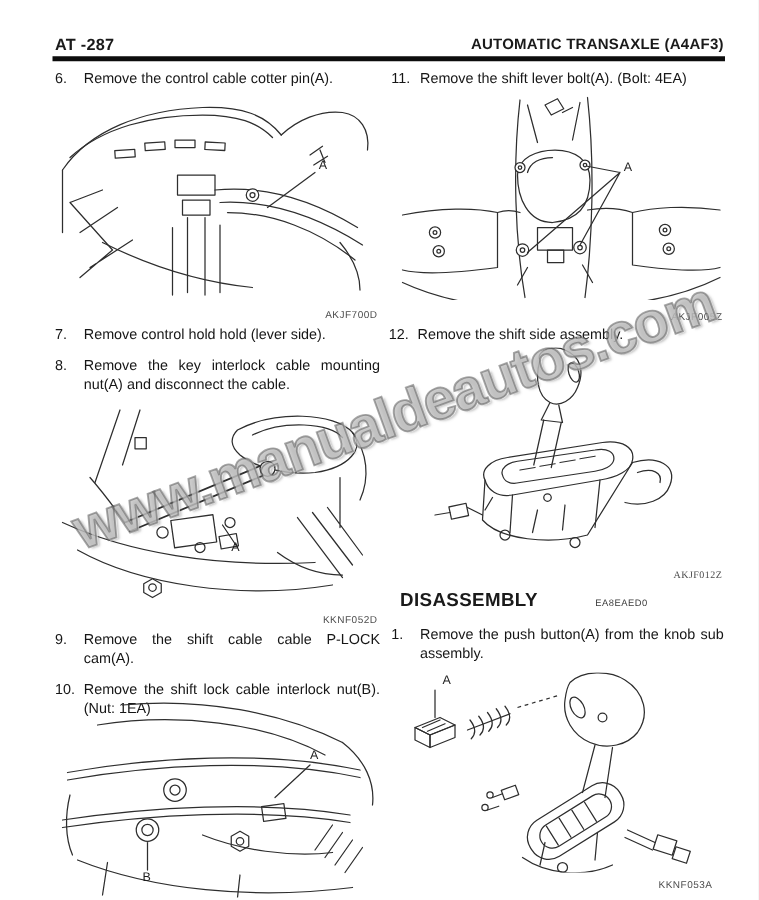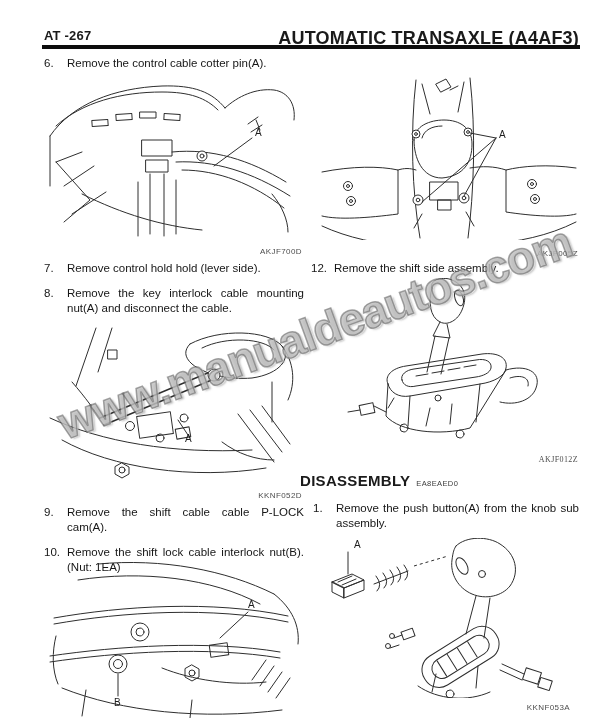--- a/index.html
+++ b/index.html
@@ -6,30 +6,30 @@
   #page{
     position:relative;
     width:607px;height:720px;
     background:#ffffff;
     font-family:"Liberation Sans", sans-serif;
     color:#1a1a1a;
     overflow:hidden;
   }
   
   .hdr-left{position:absolute;left:44px;top:28px;font-size:13px;font-weight:bold;letter-spacing:.2px;}
-  .hdr-right{position:absolute;right:28px;top:28px;font-size:18px;font-weight:bold;letter-spacing:.2px;}
+  .hdr-right{position:absolute;right:28px;top:28px;font-size:12px;font-weight:bold;letter-spacing:.2px;}
   .hdr-rule{position:absolute;left:42px;top:45px;width:538px;height:4px;background:#0d0d0d;}
   
   .step{position:absolute;display:flex;font-size:11.5px;line-height:15px;color:#161616;}
   .step .num{width:23px;flex:none;}
   .step .txt{flex:1;text-align:justify;}
   
   .section-head{position:absolute;display:flex;align-items:baseline;}
   .sec-title{font-size:15px;font-weight:bold;letter-spacing:.3px;}
-  .sec-code{font-size:7.5px;color:#3c3c3c;margin-left:6px;letter-spacing:.4px;}
+  .sec-code{font-size:7.5px;color:#3c3c3c;margin-left:18px;letter-spacing:.4px;}
   
   .fig{position:absolute;}
   .fig svg{display:block;}
   .fig-caption{position:absolute;right:2px;bottom:0;font-size:8px;color:#4d4d4d;letter-spacing:.4px;}
   .fig-label{position:absolute;font-size:10px;color:#1d1d1d;line-height:10px;}
   .ln{fill:none;stroke:#2e2e2e;stroke-width:1;stroke-linecap:round;stroke-linejoin:round;}
   .ln2{fill:none;stroke:#2e2e2e;stroke-width:1.4;stroke-linecap:round;stroke-linejoin:round;}
   .fillw{fill:#ffffff;stroke:#2e2e2e;stroke-width:1;}
   .dash{fill:none;stroke:#2e2e2e;stroke-width:1;stroke-dasharray:3 3;}
   
@@ -41,21 +41,21 @@
     -webkit-text-stroke:1.5px rgba(95,95,95,0.55);
     text-shadow:1px 1px 0 rgba(255,255,255,0.65), 2px 2px 2px rgba(90,90,90,0.35);
     white-space:nowrap;pointer-events:none;z-index:6;
   }
 </style>
 </head>
 <body>
 
 <div id="page">
 
-  <div class="hdr-left">AT -267</div>
+  <div class="hdr-left">AT -287</div>
   <div class="hdr-right">AUTOMATIC TRANSAXLE (A4AF3)</div>
   <div class="hdr-rule"></div>
 
   <div class="watermark">www.manualdeautos.com</div>
 
   <div class="step" style="left:44px;top:56px;width:260px;">
     <span class="num">6.</span>
     <span class="txt">Remove the control cable cotter pin(A).</span>
   </div>
 
@@ -153,20 +153,24 @@
       <path class="ln" d="M76,136 L76,114"></path>
       <path class="ln" d="M20,128 C80,152 160,160 240,150"></path>
       <path class="ln" d="M14,76 C10,92 10,110 16,124"></path>
       <path class="ln" d="M120,108 C150,120 190,126 224,122"></path>
       <path class="ln" d="M44,130 L40,156 M150,140 L148,158"></path>
     </svg>
     <span class="fig-label" style="left:206px;top:40px;">A</span>
     <span class="fig-label" style="left:72px;top:138px;">B</span>
   </div>
 
+  <div class="step" style="left:313px;top:56px;width:266px;">
+    <span class="num">11.</span>
+    <span class="txt">Remove the shift lever bolt(A). (Bolt: 4EA)</span>
+  </div>
 
   <div class="fig" style="left:318px;top:76px;width:262px;height:182px;">
     <svg width="262" height="164" viewBox="0 0 262 164">
       <path class="ln" d="M4,96 C34,90 62,90 80,94 L80,138 C50,142 20,144 4,140"></path>
       <path class="ln" d="M258,92 C230,88 204,90 188,94 L188,136 C214,140 244,142 258,138"></path>
       <circle class="ln" cx="30" cy="110" r="4.5"></circle>
         <circle class="ln" cx="30" cy="110" r="1.5"></circle>
       <circle class="ln" cx="33" cy="125" r="4.5"></circle>
         <circle class="ln" cx="33" cy="125" r="1.5"></circle>
       <circle class="ln" cx="214" cy="108" r="4.5"></circle>
@@ -219,21 +223,21 @@
       <circle class="ln" cx="64" cy="150" r="4"></circle>
         <circle class="ln" cx="120" cy="156" r="4"></circle>
       <rect class="ln" x="20" y="126" width="14" height="10" transform="rotate(-12 27 131)"></rect>
       <path class="ln" d="M8,134 l12,-2 M34,128 l12,6"></path>
       <path class="ln" d="M54,120 l-6,10 M90,130 l-4,18 M112,126 l-2,20"></path>
       <circle class="ln" cx="98" cy="120" r="3"></circle>
     </svg>
     <span class="fig-caption">AKJF012Z</span>
   </div>
 
-  <div class="section-head" style="left:300px;top:472px;">
+  <div class="section-head" style="left:320px;top:472px;gap:28px;">
     <span class="sec-title">DISASSEMBLY</span>
     <span class="sec-code">EA8EAED0</span>
   </div>
 
   <div class="step" style="left:313px;top:501px;width:266px;">
     <span class="num">1.</span>
     <span class="txt">Remove the push button(A) from the knob sub assembly.</span>
   </div>
 
   <div class="fig" style="left:318px;top:538px;width:262px;height:174px;">

